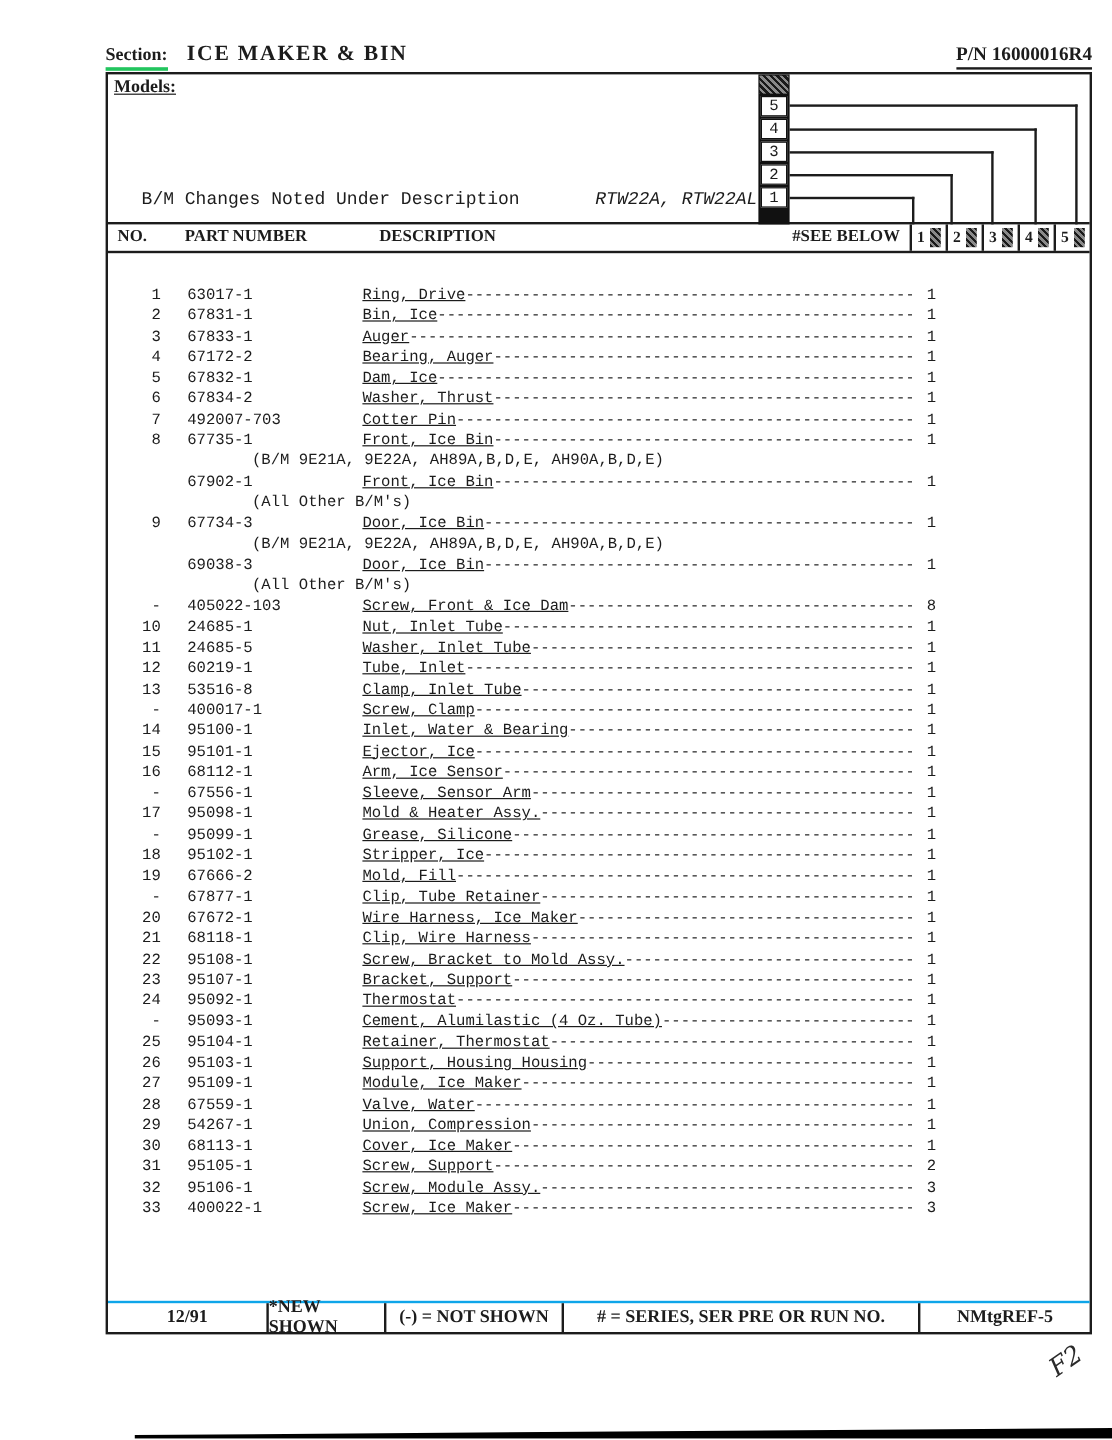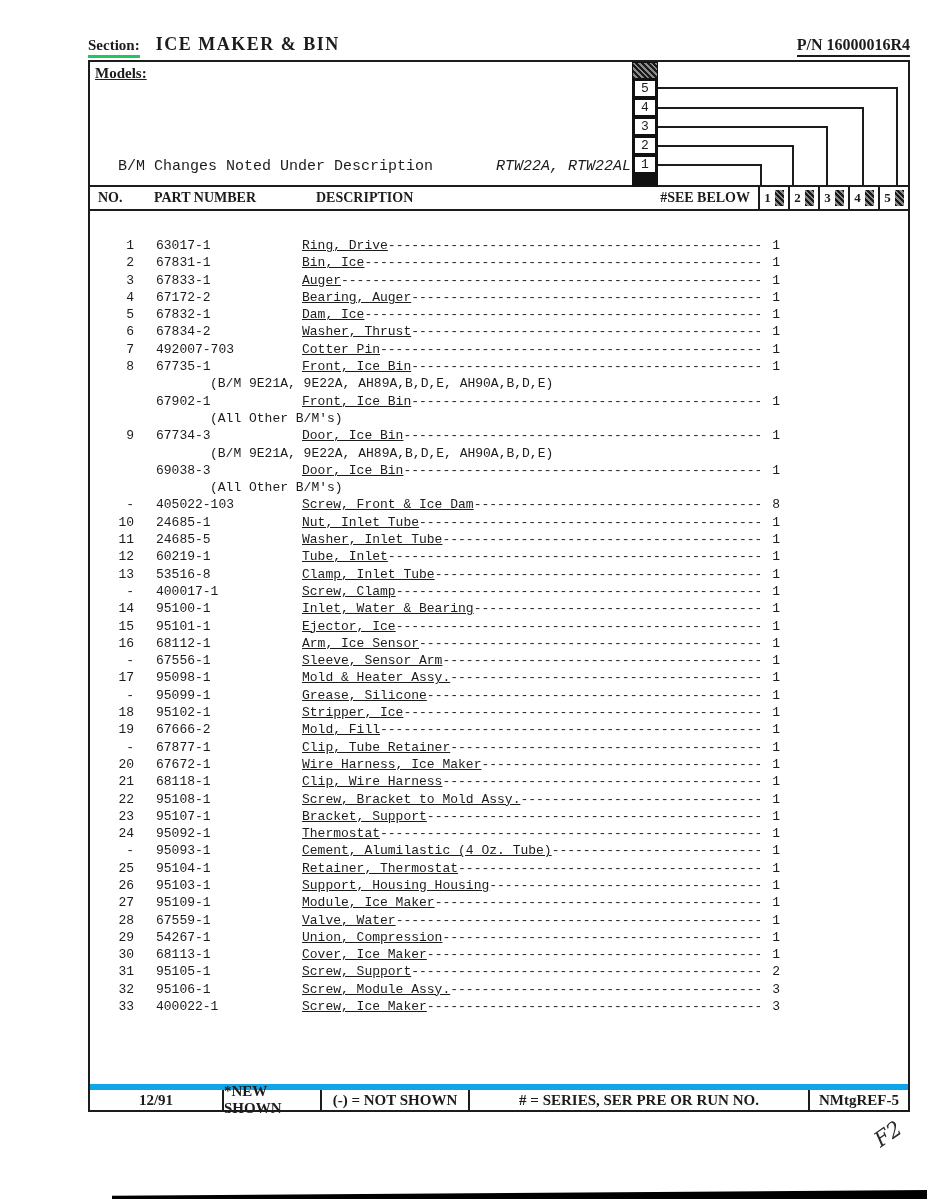--- a/index.html
+++ b/index.html
@@ -52,26 +52,26 @@
   .row { display:flex; width:690px; height:17.3px; line-height:17.3px; white-space:nowrap; }
   .c-no   { width:44px; text-align:right; }
   .c-part { width:146px; margin-left:22px; }
   .c-desc { flex:1; display:flex; min-width:0; }
   .desc-text { white-space:pre;text-decoration:underline; }
   .leader { flex:1; overflow:hidden; white-space:nowrap; }
   .c-qty  { width:20px; text-align:right; }
   .note-line { padding-left:120px; height:17.3px; line-height:17.3px; white-space:nowrap; }
 
   
-  .tfoot { height:26px; border-top:6px solid #0ea5e9; display:flex; align-items:center; font-weight:bold; font-size:15px; }
+  .tfoot { height:26px; border-top:2px solid #0ea5e9; display:flex; align-items:center; font-weight:bold; font-size:15px; }
   .f-cell { height:100%; display:flex; align-items:center; justify-content:center; }
   .f-date   { width:132px; }
   .f-new    { width:98px;  border-left:2px solid #1c1c1c; }
   .f-not    { width:148px; border-left:2px solid #1c1c1c; }
-  .f-series { width:340px; border-left:2px solid #1c1c1c; }
+  .f-series { width:297px; border-left:2px solid #1c1c1c; }
   .f-ref    { flex:1;      border-left:2px solid #1c1c1c; }
 
   
   .handwritten { position:absolute; left:874px; top:1122px; font-family:"DejaVu Serif", serif; font-style:italic; font-size:21px; color:#2a2a2a; transform:rotate(-35deg); }
   .scan-bar { position:absolute; left:112px; top:1190px; width:815px; height:9px; background:#000;
     clip-path:polygon(0 65%, 100% 0, 100% 100%, 0 100%); }
 </style>
 </head>
 <body>
 

